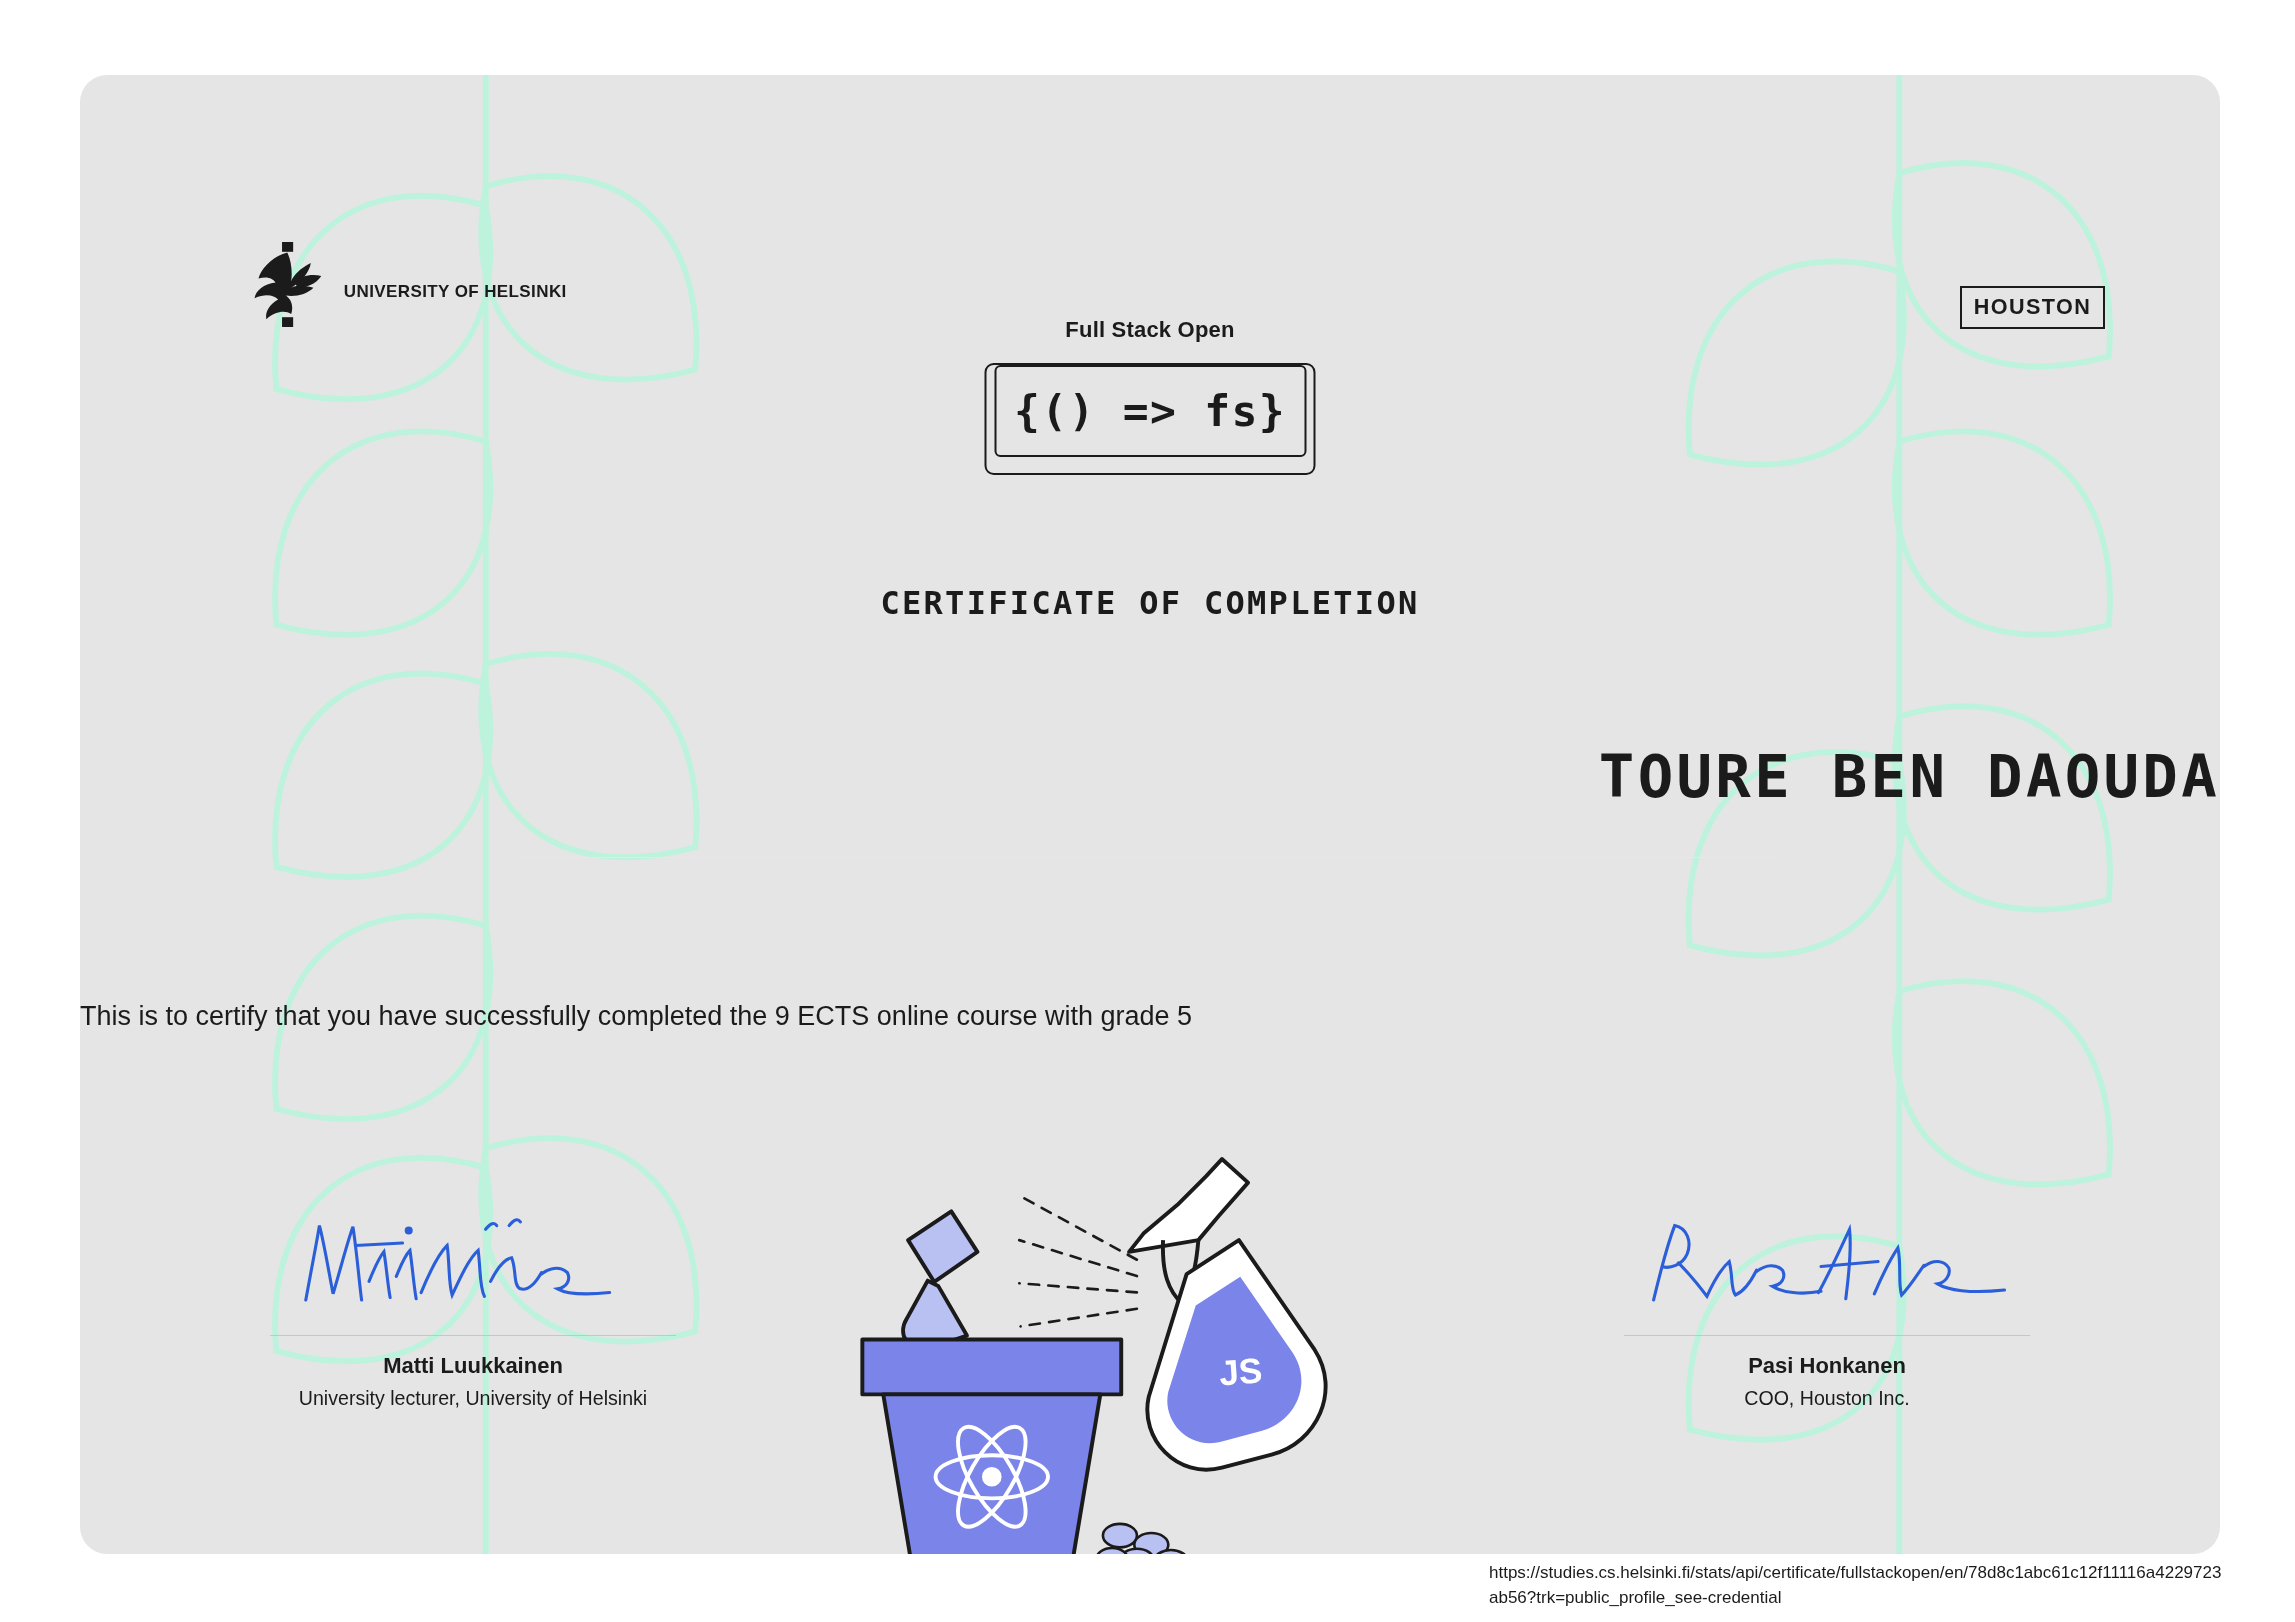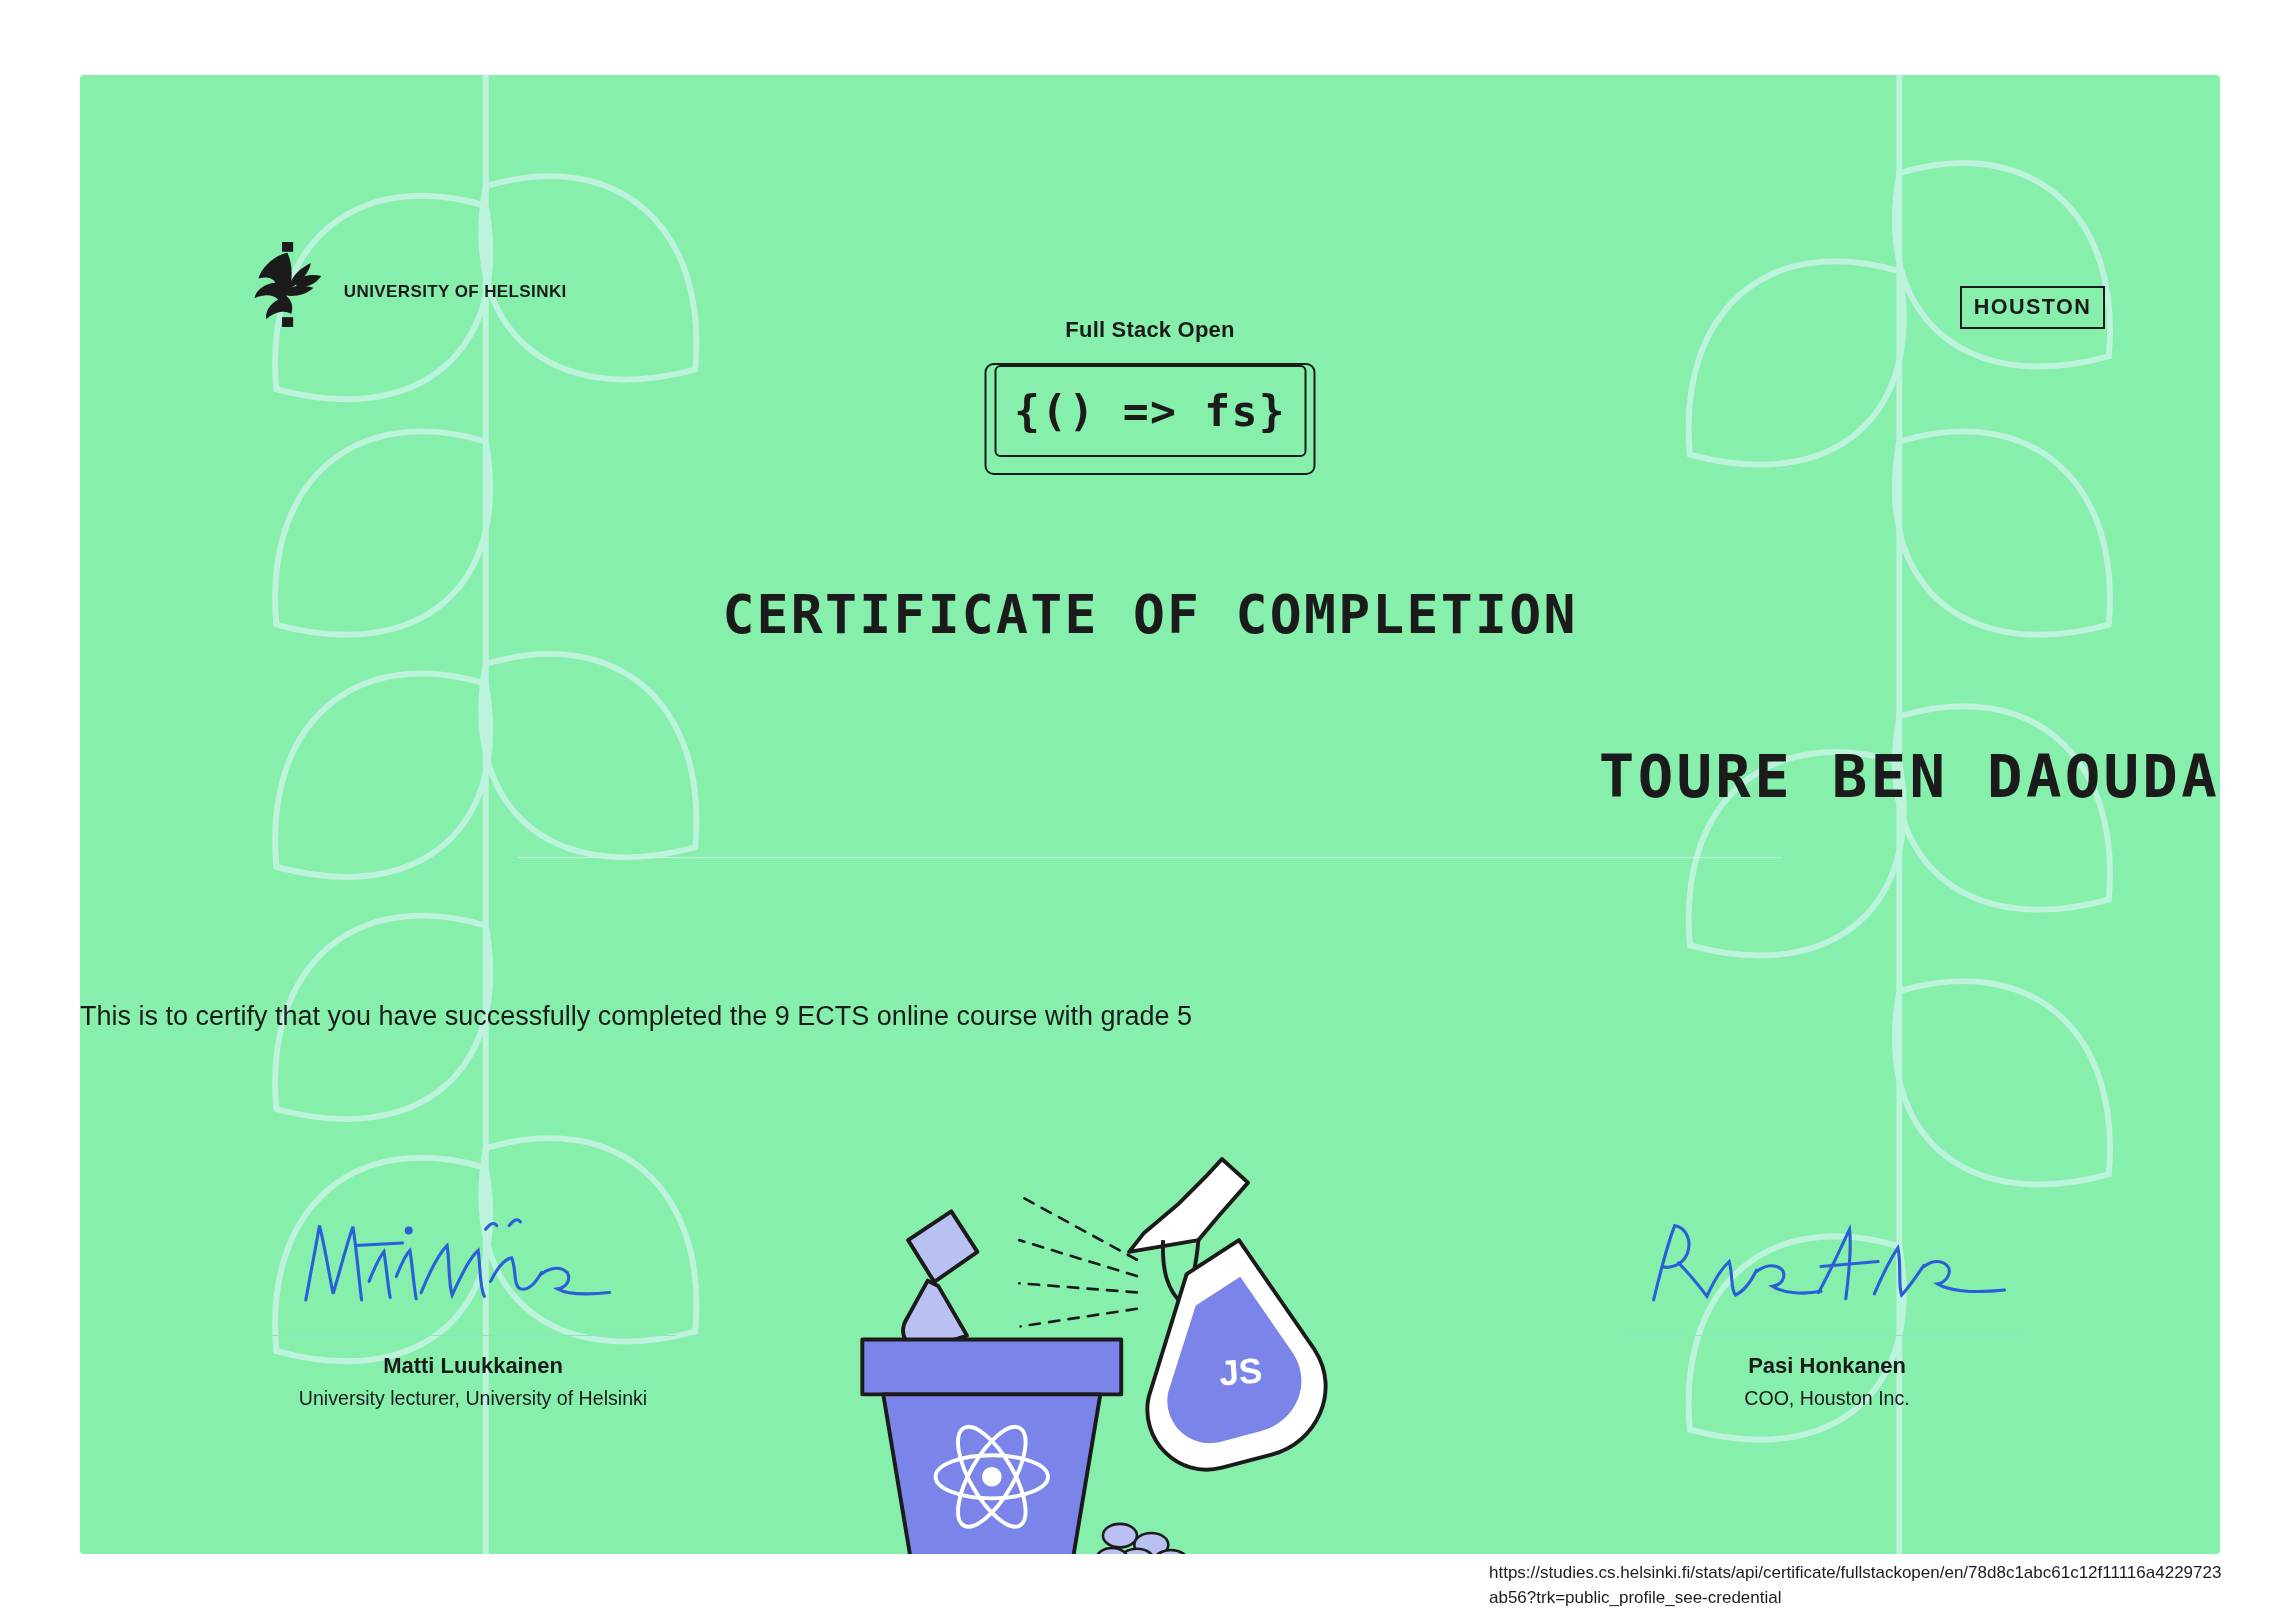--- a/index.html
+++ b/index.html
@@ -14,22 +14,22 @@
     overflow: hidden;
   }
 
   
   #certificate {
     position: absolute;
     left: 80px;
     top: 75px;
     width: 2140px;
     height: 1479px;
-    background: #86efac;
-    border-radius: 4px;
+    background: #e5e5e5;
+    border-radius: 27px;
     overflow: hidden;
   }
 
   
   #leaf-bg {
     position: absolute;
     inset: 0;
     width: 100%;
     height: 100%;
     pointer-events: none;
@@ -109,21 +109,21 @@
 
   
   .cert-title {
     position: absolute;
     top: 509px;
     left: 0;
     width: 100%;
     text-align: center;
     font-family: "DejaVu Sans Mono", monospace;
     font-weight: 700;
-    font-size: 53px;
+    font-size: 32px;
     letter-spacing: 2.3px;
     color: #1b1b1b;
   }
 
   .recipient {
     position: absolute;
     top: 667px;
     left: 0;
     width: 100%;
     text-align: right;

